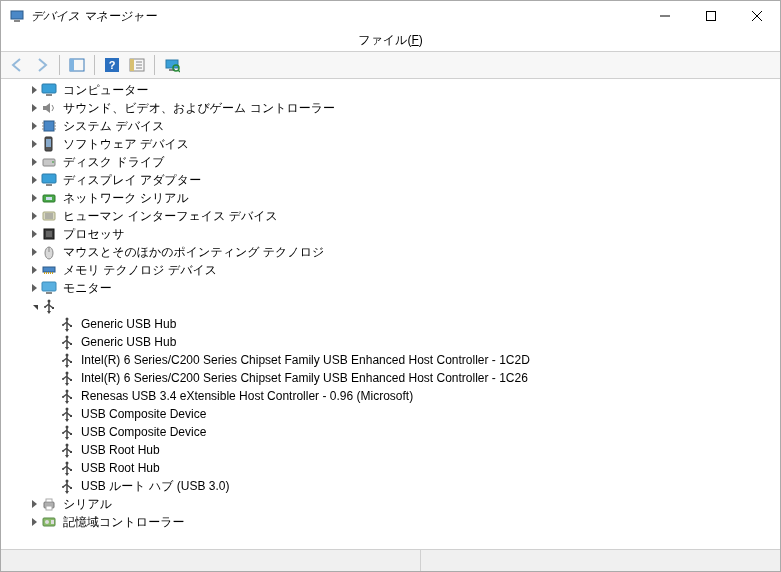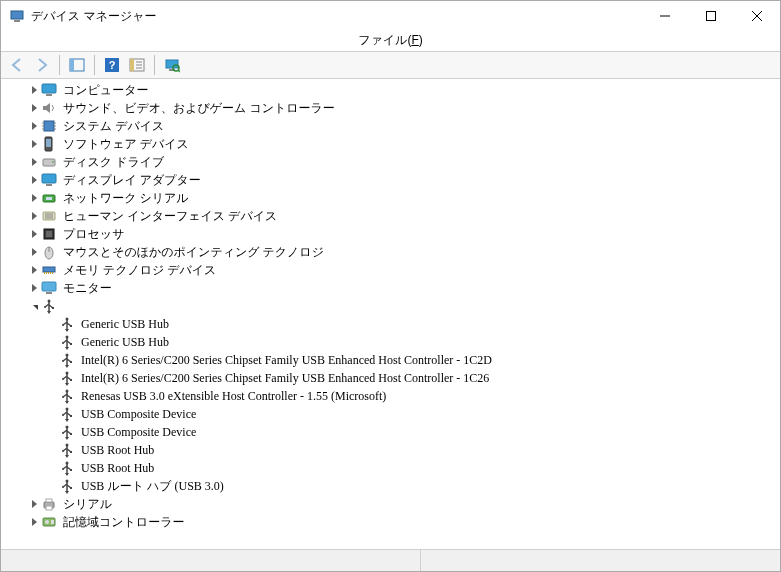--- a/index.html
+++ b/index.html
@@ -24,21 +24,21 @@
     display: flex;
     align-items: center;
     padding-left: 8px;
     background: #fff;
   }
   .title-icon {
     width: 16px; height: 16px;
     margin-right: 6px;
     display: inline-flex; align-items:center; justify-content:center;
   }
-  .title-text { flex: 0 0 auto; }
+  .title-text { flex: 0 0 auto; font-style: italic; }
   .title-spacer { flex: 1 1 auto; }
   .win-controls { display: flex; }
   .win-btn {
     width: 46px; height: 30px;
     display: flex; align-items: center; justify-content: center;
     font-family: "Segoe UI Symbol", sans-serif;
     font-size: 11px;
   }
 
   
@@ -81,21 +81,20 @@
   .tree-wrap {
     flex: 1 1 auto;
     display: flex;
     background: #fff;
     overflow: hidden;
   }
   .tree {
     flex: 1 1 auto;
     overflow-y: scroll;
     padding: 2px 2px 2px 8px;
-    font-family: Liberation Serif, serif;
   }
   .tree-row {
     display: flex;
     align-items: center;
     height: 18px;
     line-height: 18px;
     white-space: nowrap;
   }
   .ind { display:inline-block; width:18px; height:18px; flex:0 0 18px; }
   .expander {
@@ -509,21 +508,21 @@
         </div>
         <div class="tree-row">
           <span class="ind"></span>
           <span class="ind"></span>
           <span class="expander empty"></span>
           <span class="node-icon">
             <svg width="16" height="16">
               <use href="#i-usb"></use>
             </svg>
           </span>
-          <span class="node-label">Renesas USB 3.0 eXtensible Host Controller - 1.55 (Microsoft)</span>
+          <span class="node-label">Renesas USB 3.4 eXtensible Host Controller - 0.96 (Microsoft)</span>
         </div>
         <div class="tree-row">
           <span class="ind"></span>
           <span class="ind"></span>
           <span class="expander empty"></span>
           <span class="node-icon">
             <svg width="16" height="16">
               <use href="#i-usb"></use>
             </svg>
           </span>

